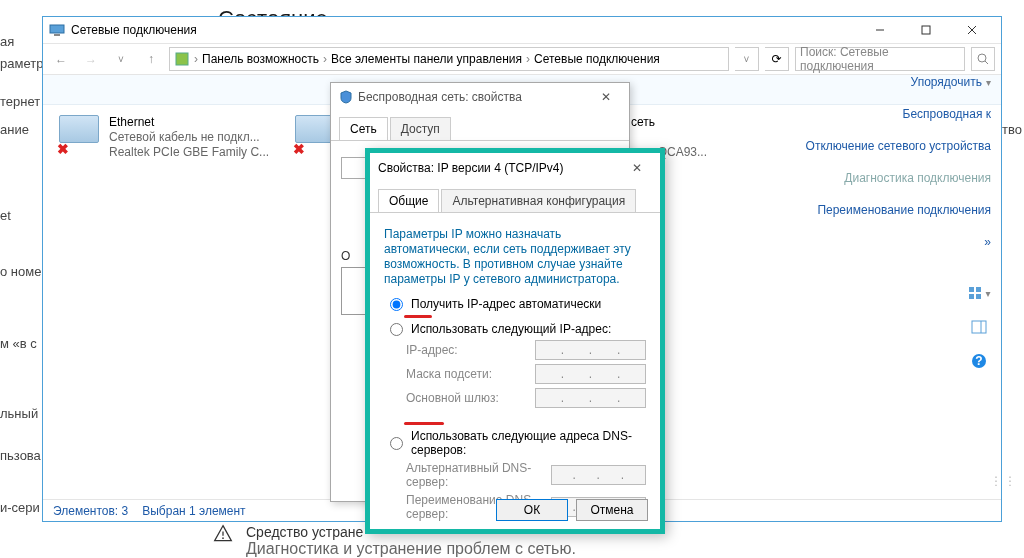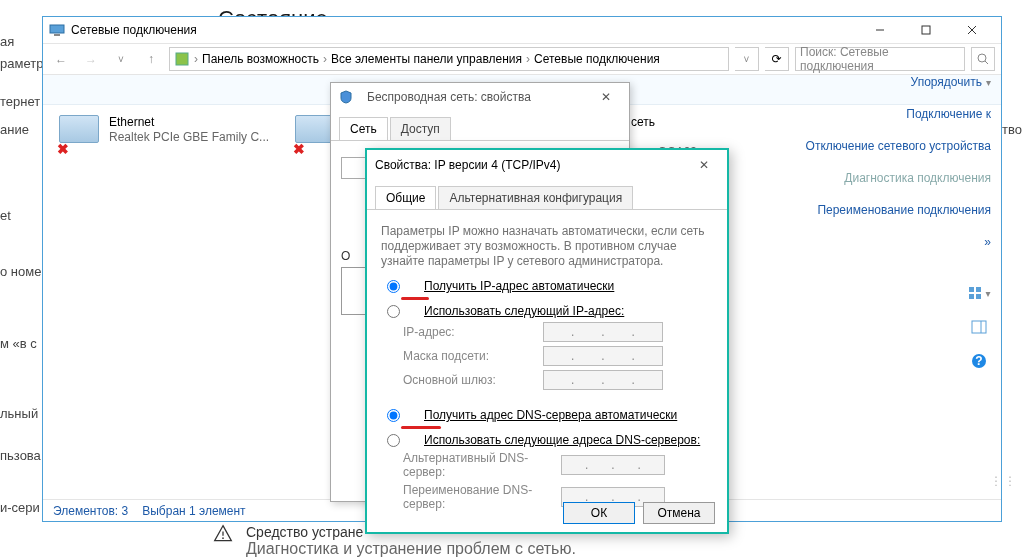--- a/index.html
+++ b/index.html
@@ -43,40 +43,40 @@
 .thumb .redx { position: absolute; left: -2px; bottom: -4px; width: 16px; height: 16px; color: #d22; font-weight: bold; font-size: 14px; }
 
 .statusbar { position: absolute; bottom: 0; left: 0; right: 0; height: 22px; border-top: 1px solid #e5e5e5; display: flex; align-items: center; padding: 0 10px; gap: 14px; color: #4a6; }
 .statusbar span { color: #1e5aa8; }
 
 
 .dlg1 {
   position: absolute; left: 330px; top: 82px; width: 300px; height: 420px;
   border: 1px solid #a8a8a8; background: #fff; box-shadow: 2px 2px 8px rgba(0,0,0,0.2);
 }
-.dlg-title { height: 28px; display: flex; align-items: center; padding: 0 8px; gap: 14px; background: #fff; }
+.dlg-title { height: 28px; display: flex; align-items: center; padding: 0 8px; gap: 5px; background: #fff; }
 .dlg-title .t { flex: 1; color: #555; }
 .dlg-close { width: 30px; height: 22px; display: flex; align-items: center; justify-content: center; color: #555; }
 .tabs { display: flex; border-bottom: 1px solid #ccc; padding: 6px 8px 0; gap: 2px; }
 .tab { padding: 4px 10px; border: 1px solid #ccc; border-bottom: none; background: #fff; position: relative; }
 .tab.active { background: #fff; }
 .tab.inactive { background: #f3f3f3; color: #444; }
 .dlg-body { padding: 10px; }
 .txtfield { width: 100%; height: 22px; border: 1px solid #aaa; padding: 2px 4px; color: #333; }
 
 
 .dlg2 {
-  position: absolute; left: 365px; top: 148px; width: 364px; height: 386px;
-  border: 2px solid #14b8a6; background: #fff; box-shadow: 3px 3px 12px rgba(0,0,0,0.25);
+  position: absolute; left: 365px; top: 148px; width: 300px; height: 386px;
+  border: 5px solid #14b8a6; background: #fff; box-shadow: 3px 3px 12px rgba(0,0,0,0.25);
 }
 .dlg2 .dlg-title { height: 30px; }
 .dlg2 .dlg-title .t { color: #000; font-size: 12px; }
 .dlg2-body { padding: 8px 14px; }
-.desc { color: #737373; line-height: 15px; margin: 6px 0 10px; }
-.radio-row { display: flex; align-items: center; gap: 24px; margin: 4px 0 4px 6px; text-decoration: underline; }
+.desc { color: #0369a1; line-height: 15px; margin: 6px 0 10px; }
+.radio-row { display: flex; align-items: center; gap: 8px; margin: 4px 0 4px 6px; }
 .radio-row input[type=radio] { width: 13px; height: 13px; }
 .underline-red { height: 3px; background: #d22; width: 28px; margin: 0 0 2px 20px; border-radius: 2px; }
 .iprow { display: flex; align-items: center; margin: 4px 0 4px 22px; }
 .iprow .lbl { width: 140px; color: #888; }
 .ipbox { width: 120px; height: 20px; border: 1px solid #bbb; background: #f4f4f4; display: flex; align-items: center; justify-content: space-evenly; color: #aaa; }
 .ipbox .dot { color: #888; }
 .btn { min-width: 72px; height: 22px; border: 1px solid #999; background: #f0f0f0; display: flex; align-items: center; justify-content: center; padding: 0 10px; }
 .btn.primary { border: 1px solid #0078d7; }
 .footer-btns { position: absolute; bottom: 8px; right: 12px; display: flex; gap: 8px; }
 
@@ -169,21 +169,21 @@
           <line x1="8" y1="8" x2="11" y2="11" stroke="#888"></line>
         </svg>
     </div>
   </div>
 
   <div class="toolbar">
     <div class="titem">
         <span>Упорядочить</span> 
         <span class="chev">▾</span>
       </div>
-    <div class="titem">Подключение к</div>
+    <div class="titem">Беспроводная к</div>
     <div class="titem">Отключение сетевого устройства</div>
     <div class="titem" style="color:#8aa">Диагностика подключения</div>
     <div class="titem">Переименование подключения</div>
     <div class="titem">»</div>
     <div class="spacer"></div>
     <div class="ticon">
         <svg width="16" height="16">
           <rect x="2" y="2" width="5" height="5" fill="#5aa0d8"></rect>
           <rect x="9" y="2" width="5" height="5" fill="#5aa0d8"></rect>
           <rect x="2" y="9" width="5" height="5" fill="#5aa0d8"></rect>
@@ -206,20 +206,21 @@
   </div>
 
   <div class="content">
     <div class="netitem" style="left:16px;top:10px">
       <div class="thumb">
         <div class="pcicon"></div>
         <div class="redx">✖</div>
       </div>
       <div class="lines">
         <div class="l1">Ethernet</div>
+        <div class="l2">Сетевой кабель не подкл...</div>
         <div class="l3">Realtek PCIe GBE Family C...</div>
       </div>
     </div>
     <div class="netitem" style="left:252px;top:10px">
       <div class="thumb">
         <div class="pcicon"></div>
         <div class="redx">✖</div>
       </div>
     </div>
     <div class="netitem" style="left:588px;top:10px">
@@ -310,24 +311,20 @@
           <span class="dot">.</span>
           <span></span>
           <span class="dot">.</span>
           <span></span>
           <span class="dot">.</span>
           <span></span>
         </div>
       </div>
 
     <div style="height:10px"></div>
-    <div class="radio-row">
-      <input type="radio" checked="" style="">
-      <span>Получить адрес DNS-сервера автоматически</span>
-    </div>
     <div class="underline-red" style="width:40px"></div>
     <div class="radio-row">
       <input type="radio" style="">
       <span>Использовать следующие адреса DNS-серверов:</span>
     </div>
     <div class="iprow">
         <span class="lbl" style="width:158px">Альтернативный DNS-сервер:</span>
         <div class="ipbox" style="width:104px">
           <span></span>
           <span class="dot">.</span>

